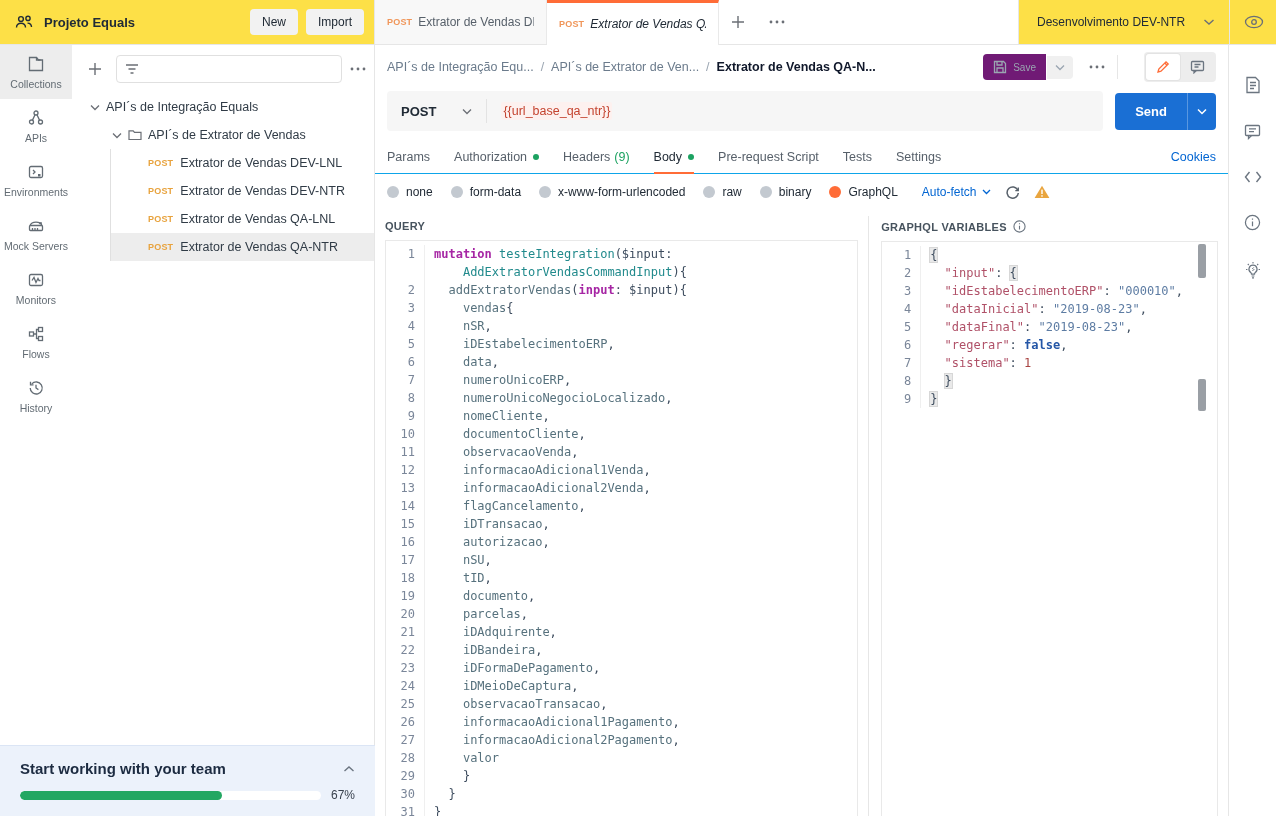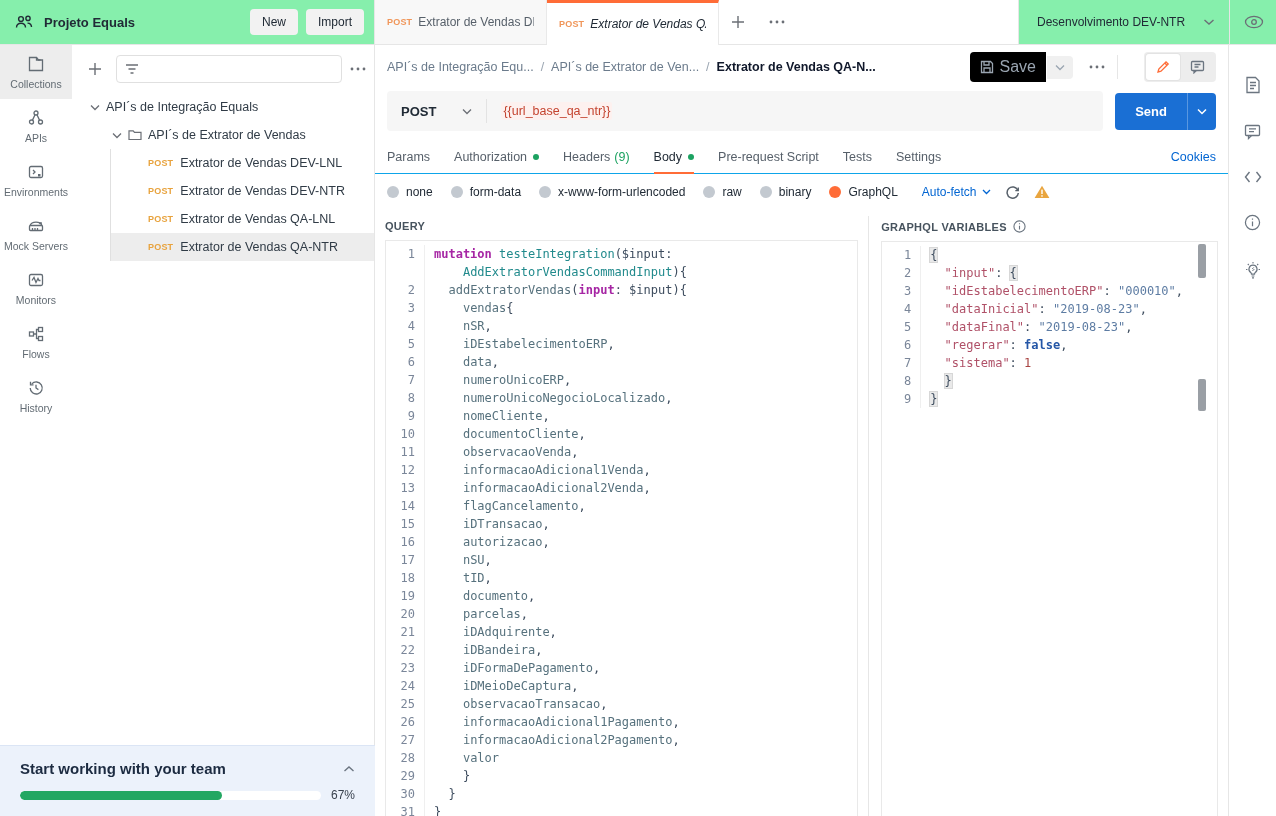--- a/index.html
+++ b/index.html
@@ -2,21 +2,21 @@
 <html><head>
 <meta charset="utf-8">
 <style>
   * { margin:0; padding:0; box-sizing:border-box; }
   html,body { width:1276px; height:816px; overflow:hidden; }
   body { font-family:"Liberation Sans", sans-serif; background:#fff; color:#212b36; font-size:12px; }
   svg { display:block; }
   .app { position:relative; width:1276px; height:816px; background:#fff; }
 
   
-  .topbar { position:absolute; top:0; left:0; width:1276px; height:45px; display:flex; border-bottom:1px solid #e6e6e6; background:#86efac; }
+  .topbar { position:absolute; top:0; left:0; width:1276px; height:45px; display:flex; border-bottom:1px solid #e6e6e6; background:#fde047; }
   .ws { width:375px; display:flex; align-items:center; padding:0 10px 0 14px; border-right:1px solid #e6e6e6; }
   .ws-name { font-weight:bold; font-size:13px; margin-left:10px; color:#212b36; flex:1; white-space:nowrap; overflow:hidden; }
   .btn-gray { background:#f2f2f2; border:none; border-radius:4px; padding:6px 12px; font-size:12px; color:#212b36; margin-left:8px; font-family:inherit; cursor:pointer; }
   .tabstrip { flex:1; display:flex; align-items:stretch; background:#fff; }
   .rtab { width:172px; display:flex; align-items:center; padding:0 12px; border-right:1px solid #e9e9e9; background:#f8f8f8; font-size:12px; color:#57606a; overflow:hidden; white-space:nowrap; position:relative; }
   .rtab .tmethod { color:#f0965a; font-size:9px; font-weight:bold; margin-right:6px; letter-spacing:.2px; flex:none; }
   .rtab.active { background:#fff; border-top:3px solid #ff6c37; margin-bottom:-1px; color:#212b36; }
   .rtab.active .tlabel { font-style:italic; }
   .tlabel { overflow:hidden; white-space:nowrap; }
   .strip-ico { display:flex; align-items:center; color:#6b6f76; padding:0 12px; cursor:pointer; }
@@ -51,21 +51,21 @@
   .pbar-fill { height:100%; background:#22a762; border-radius:6px; }
   .ppct { margin-left:10px; font-size:12px; color:#39424e; }
 
   
   .main { position:absolute; top:45px; left:375px; width:853px; height:771px; background:#fff; display:flex; flex-direction:column; }
   .crumbrow { height:44px; display:flex; align-items:center; padding:0 12px; flex:none; }
   .crumbs { flex:1; display:flex; align-items:center; font-size:12.5px; color:#6b7b8c; white-space:nowrap; overflow:hidden; }
   .crumb-sep { margin:0 7px; color:#9aa5b1; }
   .crumb-last { color:#0f172a; font-weight:bold; }
   .save-group { display:flex; align-items:center; }
-  .save-btn { display:flex; align-items:center; background:#000000; border-radius:4px 0 0 4px; padding:6px 10px; color:#9aa5b1; font-size:16px; cursor:default; }
+  .save-btn { display:flex; align-items:center; background:#701a75; border-radius:4px 0 0 4px; padding:6px 10px; color:#9aa5b1; font-size:10px; cursor:default; }
   .save-chev { background:#f0f0f0; border-radius:0 4px 4px 0; padding:8px 8px; color:#9aa5b1; margin-left:1px; cursor:pointer; }
   .seg { display:flex; background:#ededed; border-radius:4px; padding:2px; margin-left:14px; }
   .seg-item { width:34px; height:26px; display:flex; align-items:center; justify-content:center; border-radius:3px; cursor:pointer; color:#6b7580; }
   .seg-item.on { background:#fff; color:#ff6c37; box-shadow:0 0 0 1px #e3e3e3; }
   .vdiv { width:1px; height:24px; background:#e6e6e6; margin:0 12px; }
 
   .urlrow { display:flex; align-items:center; padding:2px 12px 10px; flex:none; }
   .urlbar { flex:1; display:flex; align-items:center; height:40px; background:#f6f6f6; border-radius:4px; overflow:hidden; }
   .method { display:flex; align-items:center; padding:0 14px; font-weight:bold; font-size:13px; color:#212b36; cursor:pointer; }
   .method .chev { margin-left:26px; color:#6b6f76; display:flex; }

